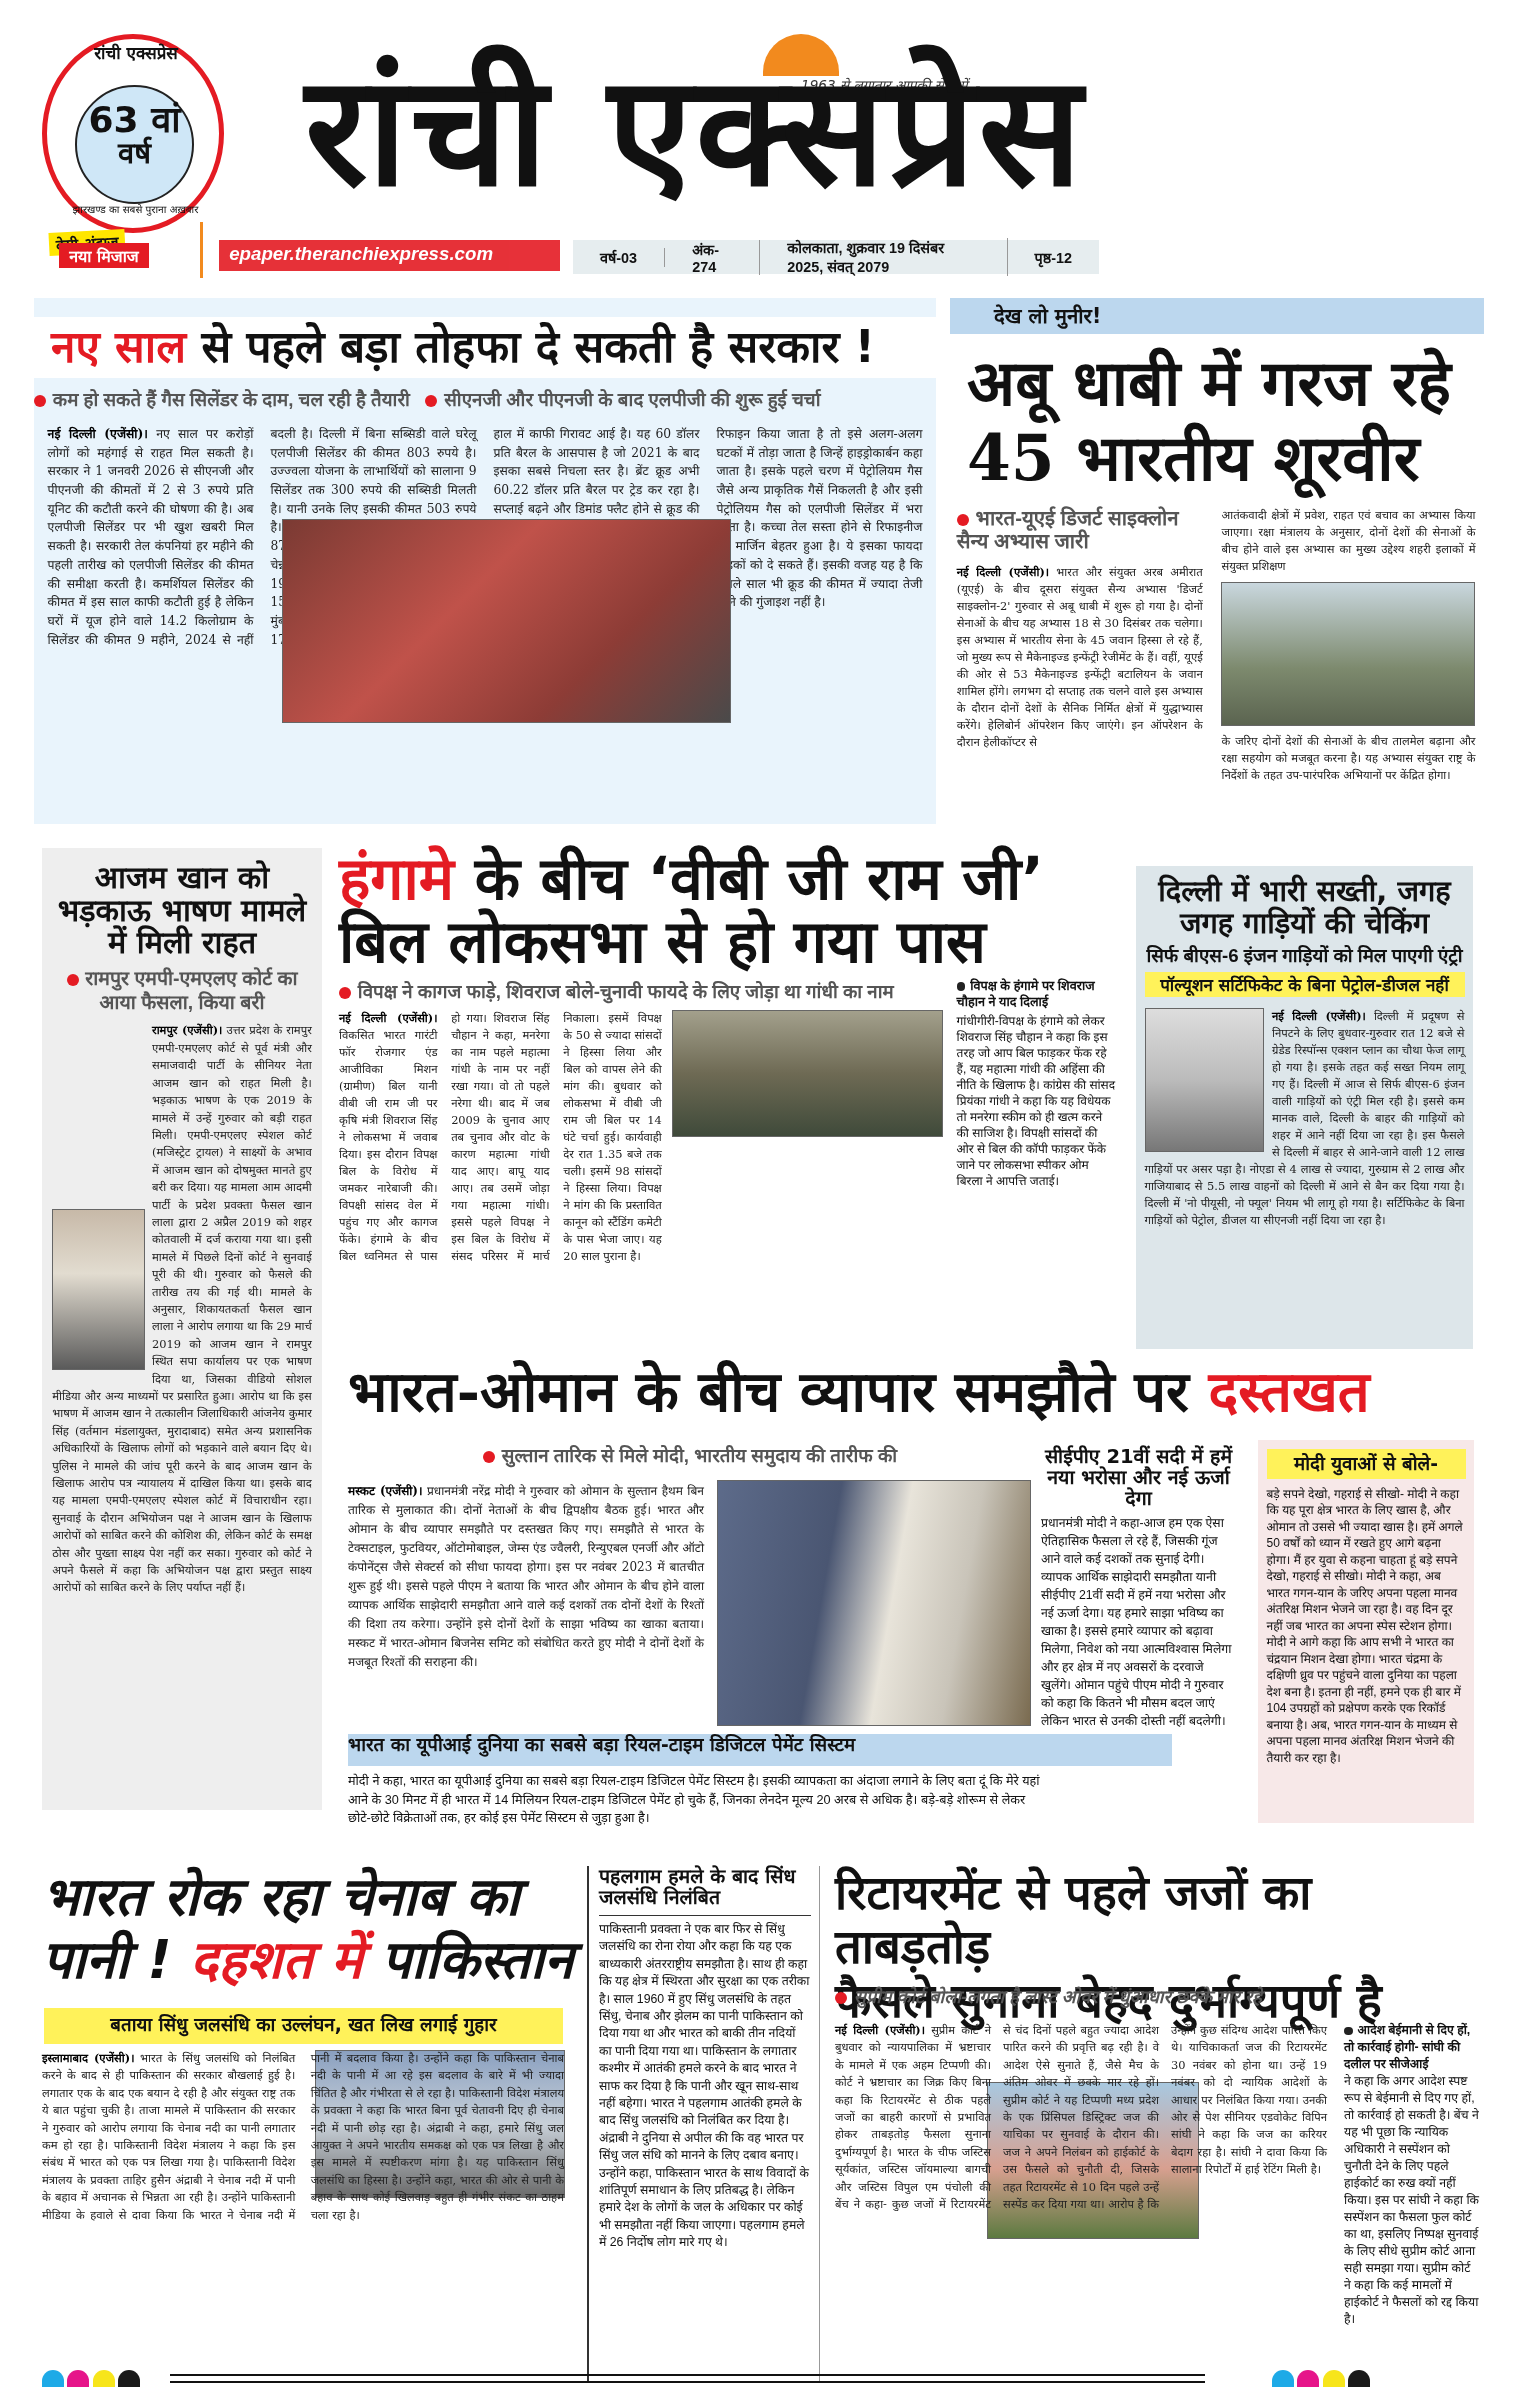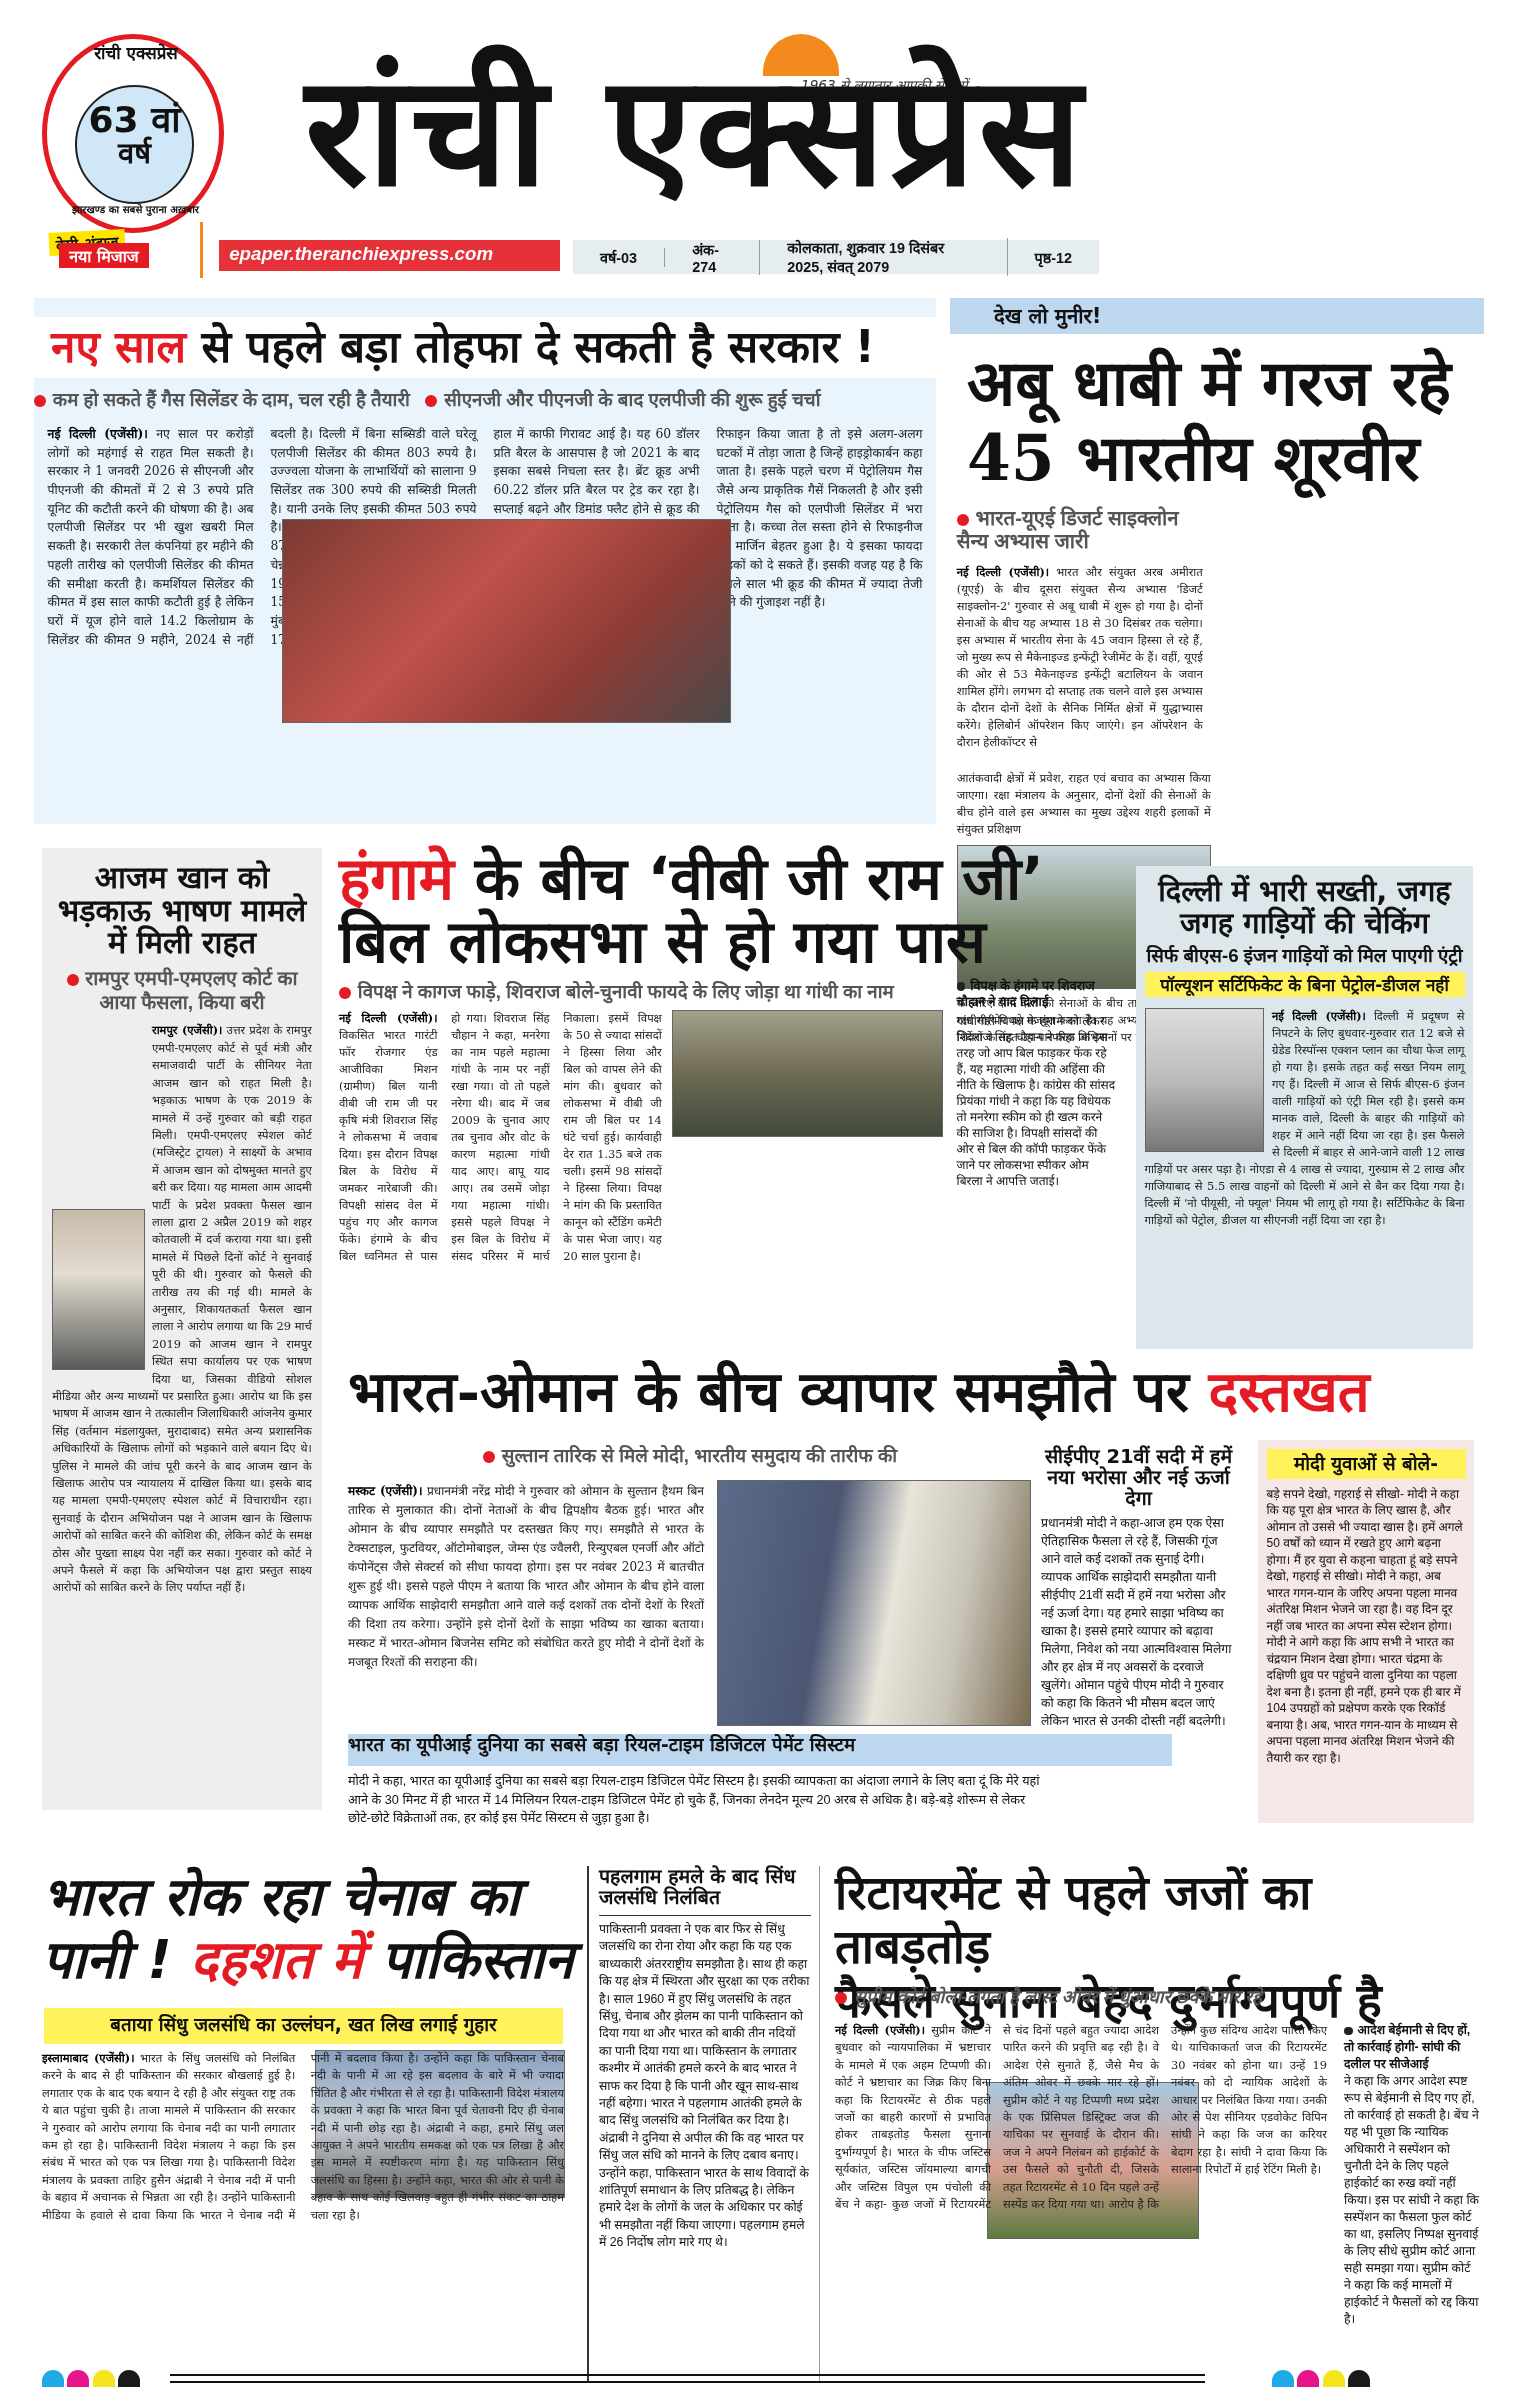--- a/index.html
+++ b/index.html
@@ -32,21 +32,21 @@
 </style>
 </head>
 <body>
 
 <div class="abs" id="logo-ring"></div>
 <div class="abs" style="left:68px;top:41px;width:136px;text-align:center;font-weight:bold;font-size:17px;">रांची एक्सप्रेस</div>
 <div class="abs" id="logo-inner">
   <div style="font-size:36px;font-weight:bold;line-height:1;margin-top:15.3px">63 वां</div>
   <div style="font-size:29px;font-weight:bold;line-height:1.1">वर्ष</div>
 </div>
-<div class="abs" style="left:59px;top:202px;width:153px;text-align:center;font-size:10.2px;font-weight:bold">झारखण्ड का सबसे पुराना अख़बार</div>
+<div class="abs" style="left:59px;top:202px;width:153px;text-align:center;font-size:10.2px;font-weight:normal">झारखण्ड का सबसे पुराना अख़बार</div>
 <div class="abs" id="tag1">देसी अंदाज</div>
 <div class="abs" id="tag2">नया मिजाज</div>
 <div class="abs" style="left:200px;top:222px;width:3.4px;height:56px;background:#f28a1e"></div>
 <div class="abs" id="url-box">epaper.theranchiexpress.com</div>
 
 <div class="abs" id="sun"></div>
 <div class="abs" style="left:801px;top:75px;font-size:13.6px;font-style:italic;color:#333">
   <span style="color:#e41b23;font-weight:bold"></span><span>1963 से लगातार आपकी सेवा में</span>
 </div>
 <div class="abs" id="masthead-title">रांची एक्सप्रेस</div>
@@ -70,21 +70,21 @@
   <div class="body cols4" style="padding:5.1px 13.6px;height:382px;">
     <b class="by">नई दिल्ली (एजेंसी)।</b>
     <span>नए साल पर करोड़ों लोगों को महंगाई से राहत मिल सकती है। सरकार ने 1 जनवरी 2026 से सीएनजी और पीएनजी की कीमतों में 2 से 3 रुपये प्रति यूनिट की कटौती करने की घोषणा की है। अब एलपीजी सिलेंडर पर भी खुश खबरी मिल सकती है। सरकारी तेल कंपनियां हर महीने की पहली तारीख को एलपीजी सिलेंडर की कीमत की समीक्षा करती है। कमर्शियल सिलेंडर की कीमत में इस साल काफी कटौती हुई है लेकिन घरों में यूज होने वाले 14.2 किलोग्राम के सिलेंडर की कीमत 9 महीने, 2024 से नहीं बदली है। दिल्ली में बिना सब्सिडी वाले घरेलू एलपीजी सिलेंडर की कीमत 803 रुपये है। उज्ज्वला योजना के लाभार्थियों को सालाना 9 सिलेंडर तक 300 रुपये की सब्सिडी मिलती है। यानी उनके लिए इसकी कीमत 503 रुपये है। कोलकाता में बिना सब्सिडी वाला सिलेंडर 879 रुपये, मुंबई में 852.50 रुपये और चेन्नई में 868.50 रुपये है। इसी तरह दिल्ली में 19 किलो वाले कमर्शियल सिलेंडर की कीमत 1580.50 रुपये, कोलकाता में 1684 रुपये, मुंबई में 1531.50 रुपये और चेन्नई में 1739.50 रुपये है। कच्चे तेल की कीमत में हाल में काफी गिरावट आई है। यह 60 डॉलर प्रति बैरल के आसपास है जो 2021 के बाद इसका सबसे निचला स्तर है। ब्रेंट क्रूड अभी 60.22 डॉलर प्रति बैरल पर ट्रेड कर रहा है। सप्लाई बढ़ने और डिमांड फ्लैट होने से क्रूड की कीमत में गिरावट आई है। पिछले सत्र में यह 60 डॉलर प्रति बैरल से भी नीचे चला गया था जो इसका 5 साल का न्यूनतम स्तर है। क्रूड की कीमत में इस साल 21 फीसदी गिरावट आई है और यह 2020 के बाद इसका सबसे खराब प्रदर्शन है। क्रूड से पेट्रोल, डीजल और एलपीजी समेत कई उत्पाद बनते हैं। जब कच्चे तेल को रिफाइन किया जाता है तो इसे अलग-अलग घटकों में तोड़ा जाता है जिन्हें हाइड्रोकार्बन कहा जाता है। इसके पहले चरण में पेट्रोलियम गैस जैसे अन्य प्राकृतिक गैसें निकलती है और इसी पेट्रोलियम गैस को एलपीजी सिलेंडर में भरा जाता है। कच्चा तेल सस्ता होने से रिफाइनीज का मार्जिन बेहतर हुआ है। ये इसका फायदा ग्राहकों को दे सकते हैं। इसकी वजह यह है कि अगले साल भी क्रूड की कीमत में ज्यादा तेजी आने की गुंजाइश नहीं है।</span>
   </div>
 </div>
 <div class="abs photo" style="left:282px;top:519px;width:449px;height:204px;background:linear-gradient(135deg,#7a3a33,#c0524a 40%,#8d3c36 70%,#4a4a4a);"></div>
 
 <div class="abs" style="left:950px;top:298px;width:534px;height:526px;">
   <div class="hd" style="background:#bcd7ee;padding:6.8px 44px;font-size:20.4px;">देख लो मुनीर!</div>
   <div class="hd" style="font-size:63px;font-family:'DejaVu Serif',serif;padding:12px 17px 5.1px;line-height:1.2">अबू धाबी में गरज रहे 45 भारतीय शूरवीर</div>
-  <div style="display:flex;gap:18.7px;padding:5.1px 6.8px;flex-direction:column;">
+  <div style="display:flex;gap:18.7px;padding:5.1px 6.8px;">
     <div style="width:246px">
       <div class="sub" style="font-size:20.4px;line-height:1.15"><span class="dot"></span><span>भारत-यूएई डिजर्ट साइक्लोन सैन्य अभ्यास जारी</span></div>
       <div class="body" style="margin-top:10.2px;font-size:11.4px;line-height:17px"><b class="by">नई दिल्ली (एजेंसी)।</b> <span>भारत और संयुक्त अरब अमीरात (यूएई) के बीच दूसरा संयुक्त सैन्य अभ्यास 'डिजर्ट साइक्लोन-2' गुरुवार से अबू धाबी में शुरू हो गया है। दोनों सेनाओं के बीच यह अभ्यास 18 से 30 दिसंबर तक चलेगा। इस अभ्यास में भारतीय सेना के 45 जवान हिस्सा ले रहे हैं, जो मुख्य रूप से मैकेनाइज्ड इन्फेंट्री रेजीमेंट के हैं। वहीं, यूएई की ओर से 53 मैकेनाइज्ड इन्फेंट्री बटालियन के जवान शामिल होंगे। लगभग दो सप्ताह तक चलने वाले इस अभ्यास के दौरान दोनों देशों के सैनिक निर्मित क्षेत्रों में युद्धाभ्यास करेंगे। हेलिबोर्न ऑपरेशन किए जाएंगे। इन ऑपरेशन के दौरान हेलीकॉप्टर से</span></div>
     </div>
     <div style="width:254px">
       <div class="body" style="font-size:11.4px;line-height:17px">आतंकवादी क्षेत्रों में प्रवेश, राहत एवं बचाव का अभ्यास किया जाएगा। रक्षा मंत्रालय के अनुसार, दोनों देशों की सेनाओं के बीच होने वाले इस अभ्यास का मुख्य उद्देश्य शहरी इलाकों में संयुक्त प्रशिक्षण</div>
       <div class="photo" style="height:144px;margin:6.8px 0;background:linear-gradient(#c9d7de,#7d8a6e 60%,#5b6450);"></div>
       <div class="body" style="font-size:11.4px;line-height:17px">के जरिए दोनों देशों की सेनाओं के बीच तालमेल बढ़ाना और रक्षा सहयोग को मजबूत करना है। यह अभ्यास संयुक्त राष्ट्र के निर्देशों के तहत उप-पारंपरिक अभियानों पर केंद्रित होगा।</div>
     </div>
   </div>

